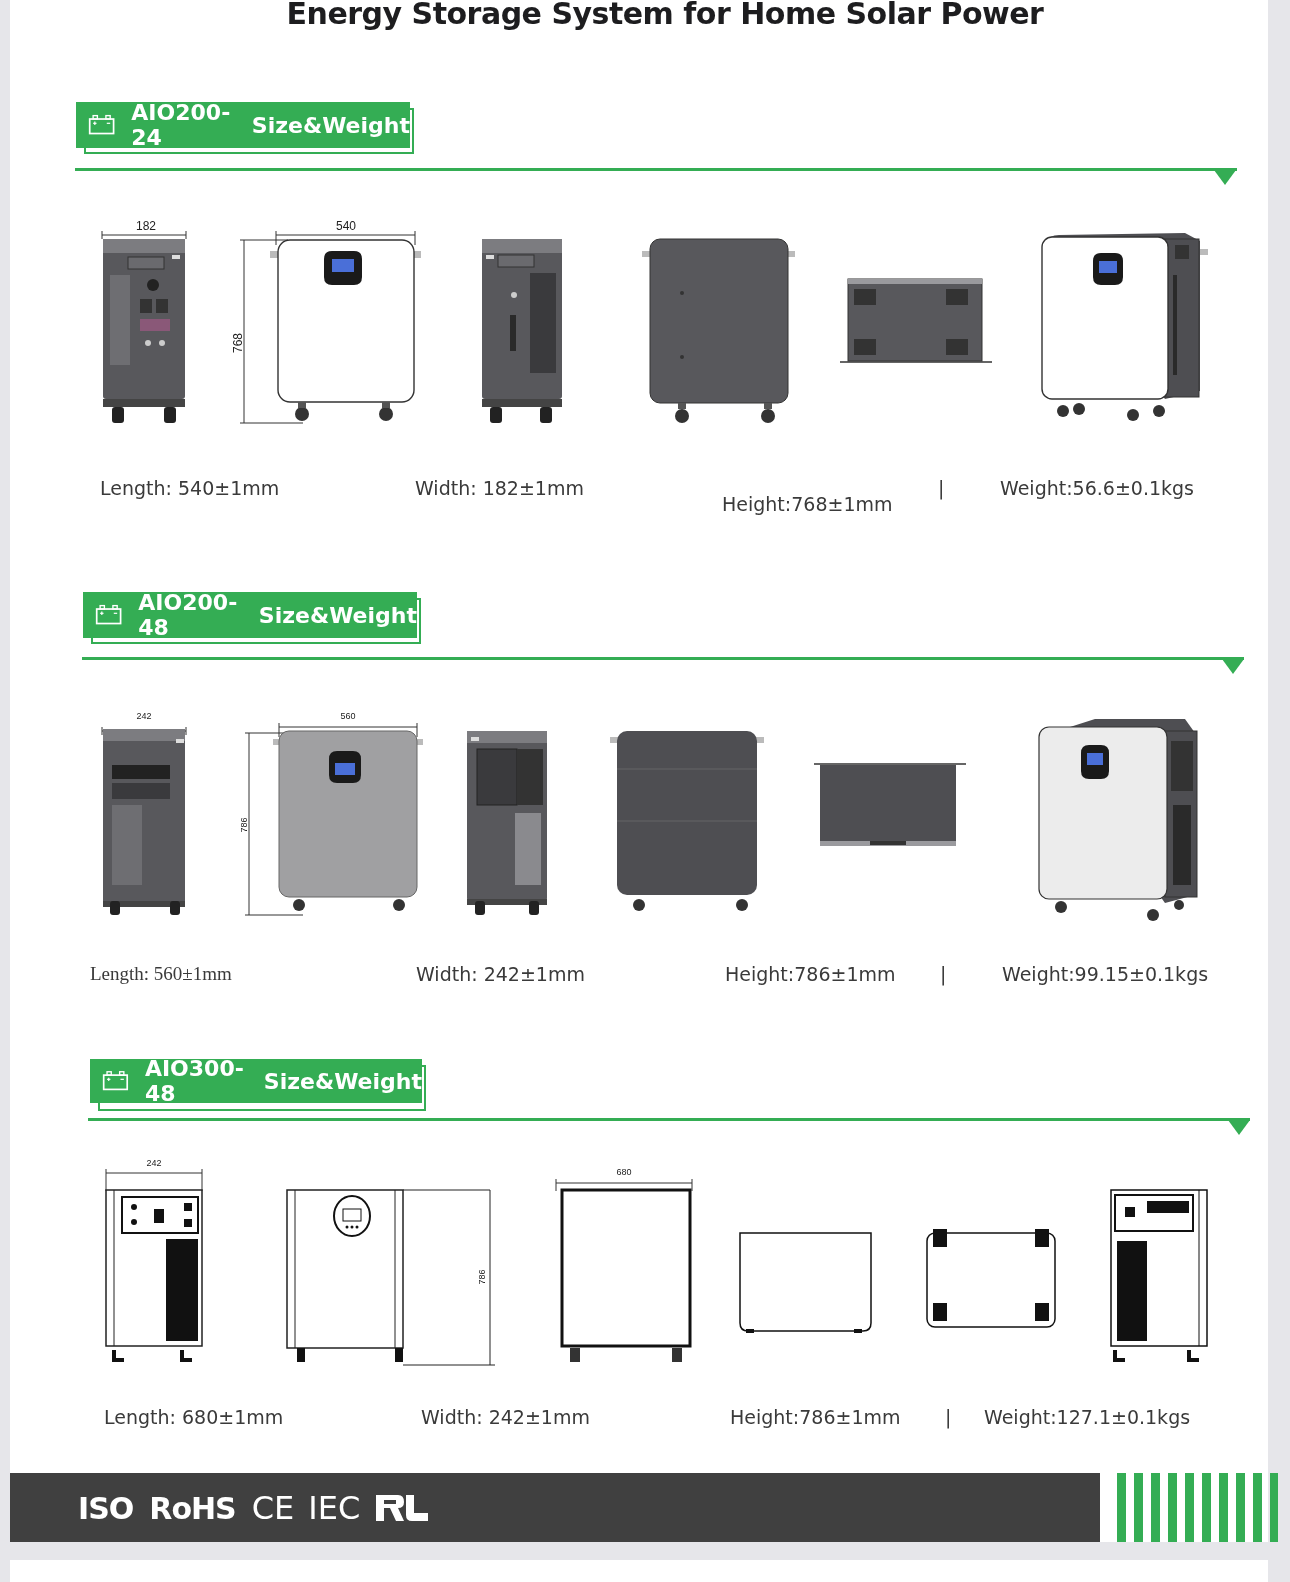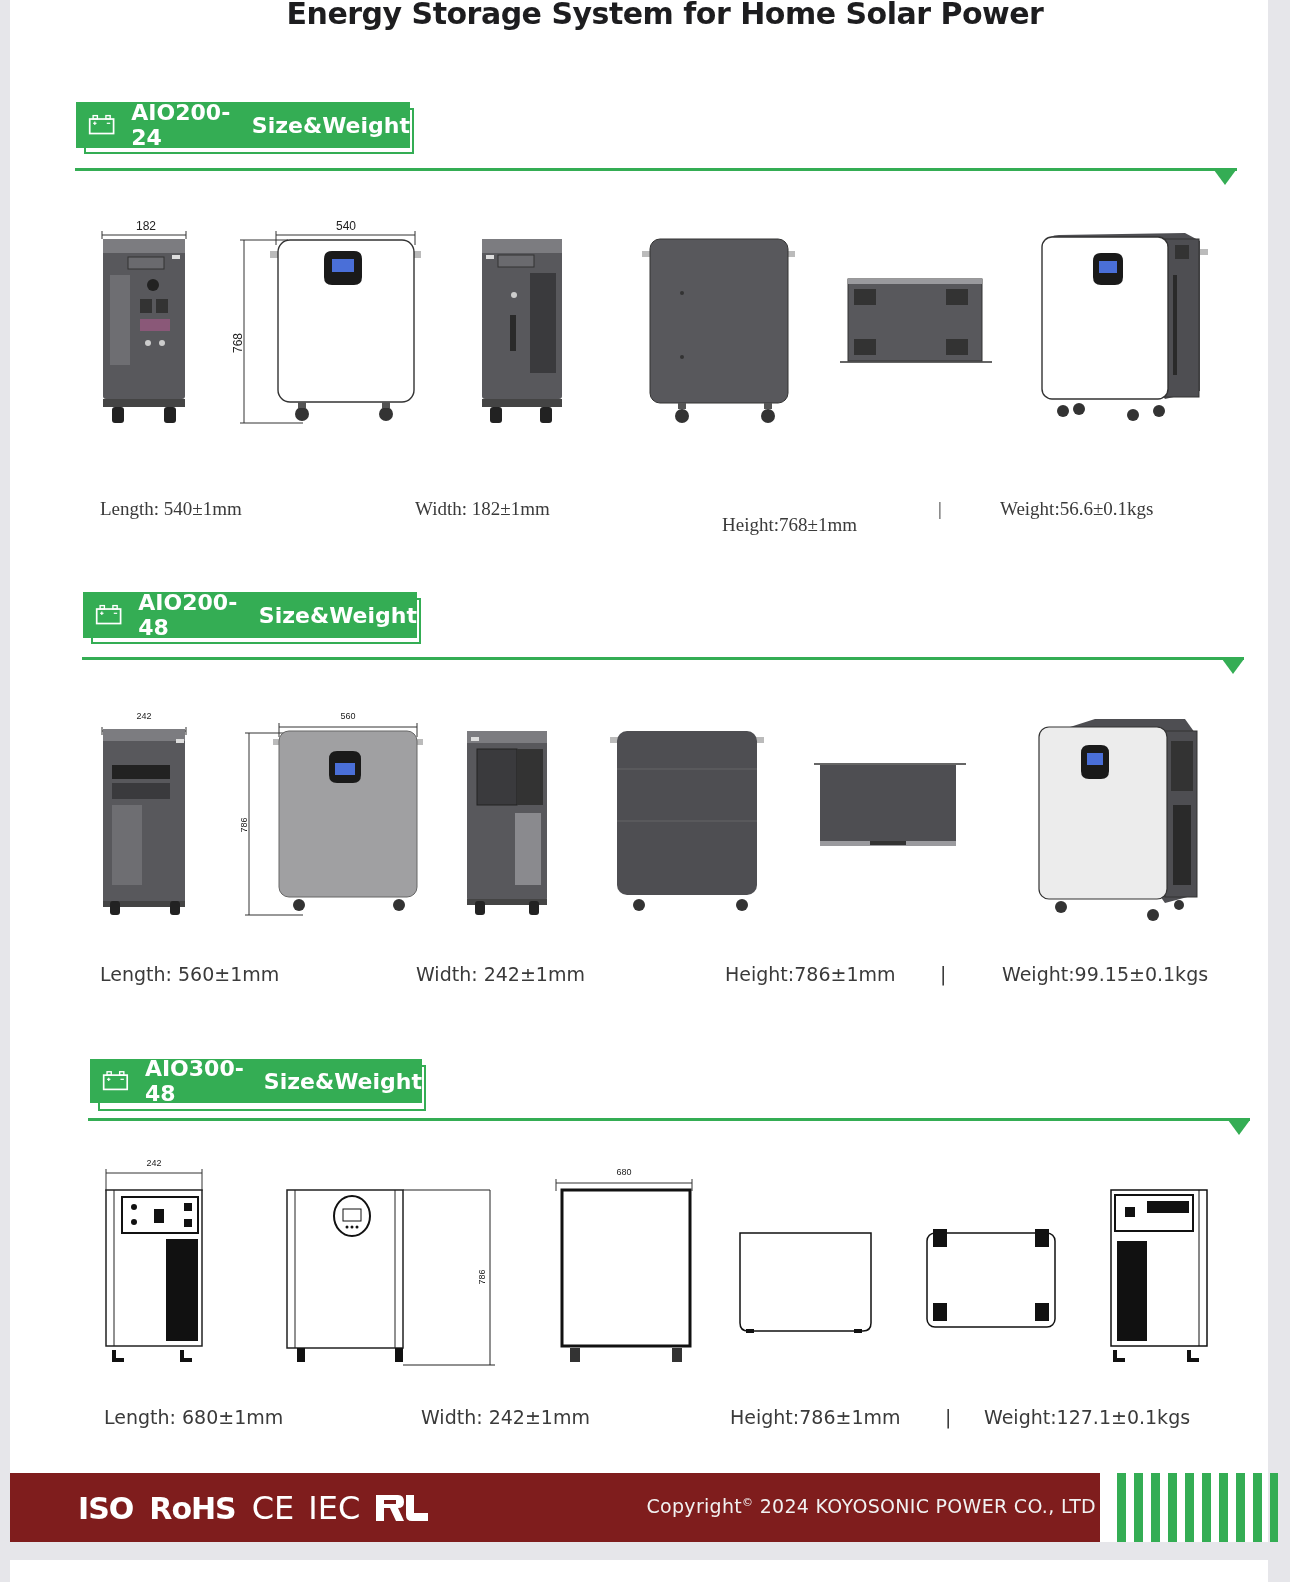--- a/index.html
+++ b/index.html
@@ -35,21 +35,21 @@
     border-top: 15px solid #34ad54;
   }
   .drawings { position: absolute; left: 0; width: 1258px; }
   .dw { position: absolute; }
   .specs {
     position: absolute; left: 0; width: 1258px; height: 30px;
     font-family: "DejaVu Sans", sans-serif; font-size: 19px; color: #3a3a3a;
   }
   .specs span { position: absolute; top: 0; white-space: nowrap; }
   .footer {
-    position: absolute; left: 0; top: 1473px; width: 1090px; height: 69px; background: #7f1d1d;
+    position: absolute; left: 0; top: 1473px; width: 1090px; height: 69px; background: #404040;
   }
   .certs {
     position: absolute; left: 68px; top: 16px; display: flex; align-items: center; color: #fff;
     font-family: "DejaVu Sans", sans-serif;
   }
   .certs .c-bold { font-weight: bold; font-size: 30px; margin-right: 16px; letter-spacing: -1px; }
   .certs .c-thin { font-weight: normal; font-size: 32px; margin-right: 14px; }
   .copyright {
     position: absolute; right: 4px; top: 22px; color: #f1f1f1;
     font-family: "DejaVu Sans", sans-serif; font-size: 19px; letter-spacing: 0.3px; white-space: nowrap;
@@ -171,21 +171,21 @@
         <rect x="140" y="30" width="14" height="14" fill="#333"></rect>
         <rect x="138" y="60" width="4" height="100" fill="#2a2a2a"></rect>
         <circle cx="28" cy="196" r="6" fill="#333"></circle>
           <circle cx="44" cy="194" r="6" fill="#333"></circle>
         <circle cx="98" cy="200" r="6" fill="#333"></circle>
           <circle cx="124" cy="196" r="6" fill="#333"></circle>
         <rect x="165" y="34" width="8" height="6" fill="#bbb"></rect>
       </svg>
     </div>
 
-    <div class="specs" style="top:498px;font-family:Liberation Serif, serif;">
+    <div class="specs" style="top:477px;">
       <span style="left:90px;">Length: 540±1mm</span>
       <span style="left:405px;">Width: 182±1mm</span>
       <span style="left:712px;margin-top:16px;">Height:768±1mm</span>
       <span style="left:928px;">|</span>
       <span style="left:990px;">Weight:56.6±0.1kgs</span>
     </div>
   </div>
 
   <div class="section" style="top:0;">
     <div class="badge-wrap" style="left:73px; top:592px;">
@@ -273,21 +273,21 @@
         <rect x="52" y="48" width="16" height="12" fill="#4a6fd8"></rect>
         <rect x="136" y="36" width="22" height="50" fill="#333"></rect>
         <rect x="138" y="100" width="18" height="80" fill="#2a2a2a"></rect>
         <circle cx="26" cy="202" r="6" fill="#333"></circle>
           <circle cx="118" cy="210" r="6" fill="#333"></circle>
         <circle cx="144" cy="200" r="5" fill="#333"></circle>
       </svg>
     </div>
 
     <div class="specs" style="top:963px;">
-      <span style="left:90px;">Length: 560±1mm</span>
+      <span style="left:80px;font-family:Liberation Serif, serif;">Length: 560±1mm</span>
       <span style="left:406px;">Width: 242±1mm</span>
       <span style="left:715px;">Height:786±1mm</span>
       <span style="left:930px;">|</span>
       <span style="left:992px;">Weight:99.15±0.1kgs</span>
     </div>
   </div>
 
   <div class="section" style="top:0;">
     <div class="badge-wrap" style="left:80px; top:1059px;">
       <div class="badge-shadow" style="width:328px; height:46px;"></div>
@@ -385,23 +385,20 @@
     <div class="certs">
       <span class="c-bold">ISO</span>
       <span class="c-bold">RoHS</span>
       <span class="c-thin">CE</span>
       <span class="c-thin">IEC</span>
       <svg width="56" height="30" viewBox="0 0 56 30">
         <path d="M2 2 H 24 Q 30 2 30 9 Q 30 15 24 15 L 30 28 H 22 L 16 15 H 10 V 28 H 2 Z M10 7 V 11 H 22 V 7 Z" fill="#fff"></path>
         <path d="M32 2 H 40 V 20 H 54 V 28 H 38 Q 32 28 32 22 Z" fill="#fff"></path>
       </svg>
     </div>
-    <div class="copyright">
-      <span>Copyright</span><sup>©</sup><span> 2024  KOYOSONIC  POWER  CO., LTD</span>
-    </div>
   </div>
   <div class="stripes">
     <div class="stripe" style="left:11px;"></div>
     <div class="stripe" style="left:28px;"></div>
     <div class="stripe" style="left:45px;"></div>
     <div class="stripe" style="left:62px;"></div>
     <div class="stripe" style="left:79px;"></div>
     <div class="stripe" style="left:96px;"></div>
     <div class="stripe" style="left:113px;"></div>
     <div class="stripe" style="left:130px;"></div>

